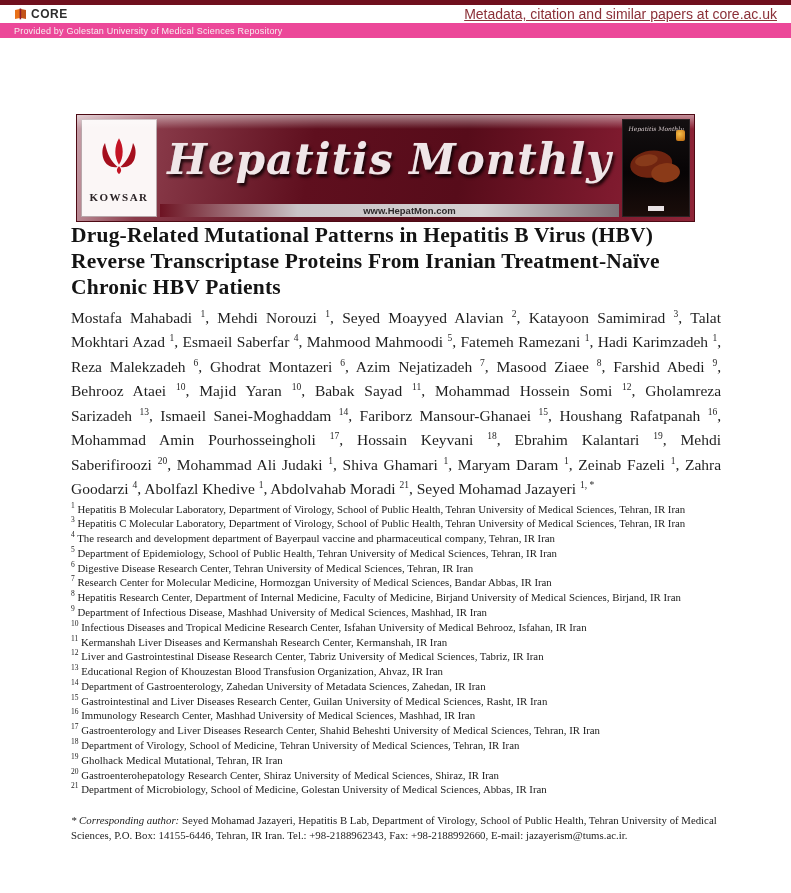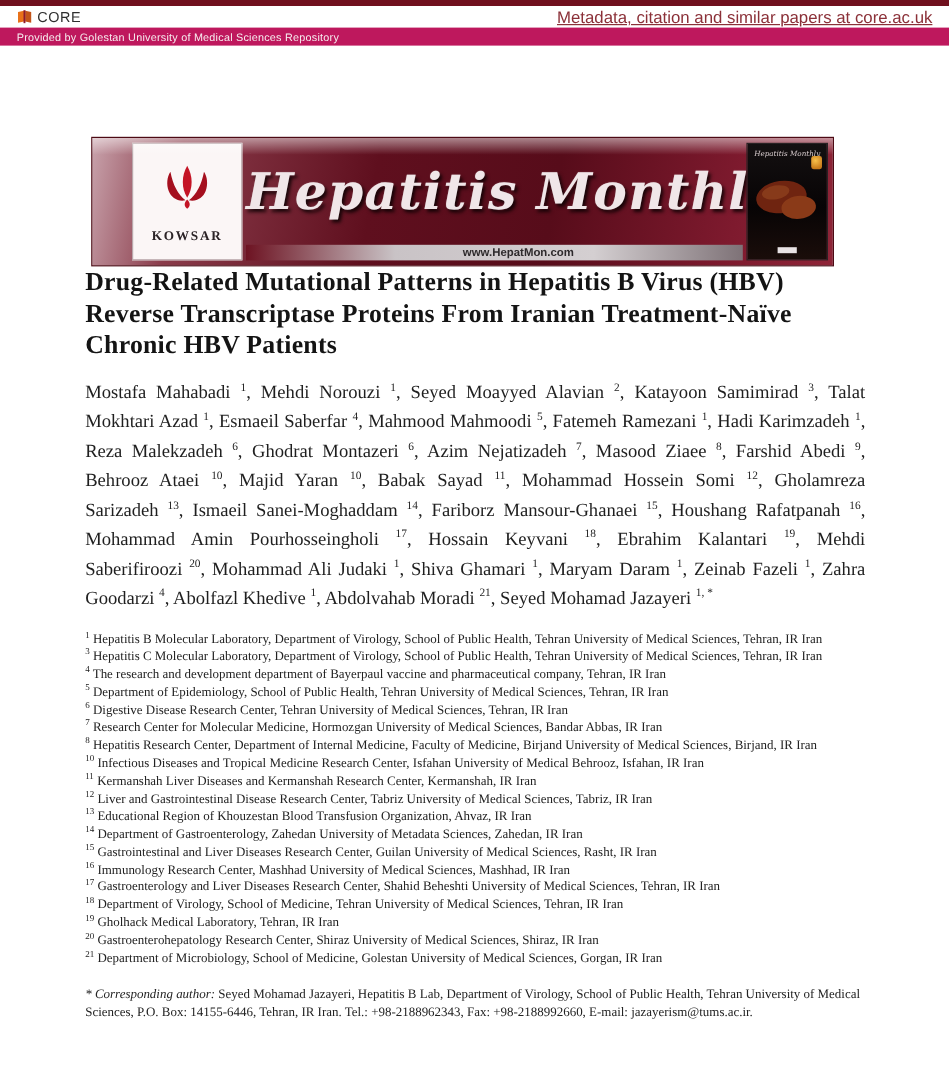--- a/index.html
+++ b/index.html
@@ -10,47 +10,47 @@
   }
 
   
   .topline { height:5px; background:#70101e; }
   .corebar {
     height:18px; background:#ffffff; display:flex;
     align-items:center; justify-content:space-between; padding:0 14px;
   }
   .core-logo { display:flex; align-items:center; gap:4px; cursor:pointer; }
   .core-word {
-    font-family:"Liberation Sans", sans-serif; font-weight:normal;
+    font-family:"Liberation Sans", sans-serif; font-weight:bold;
     font-size:12px; color:#2e2e2e; letter-spacing:0.5px;
   }
   .core-link {
     font-family:"Liberation Sans", sans-serif; font-size:14px;
     color:#8b3038; text-decoration:underline; cursor:pointer;
   }
   .providedbar {
-    height:15px; background:#be185d; color:#f7eef0;
+    height:15px; background:#ec4899; color:#f7eef0;
     font-family:"Liberation Sans", sans-serif; font-size:9px;
     display:flex; align-items:center; padding:0 14px; letter-spacing:0.2px;
   }
 
   
   .banner {
     width:619px; height:108px; margin:76px 0 0 76px;
     border:1px solid #4d0a14; position:relative;
     background:linear-gradient(100deg, #c8a2ab 0%, #8a3b4a 12%, #5f0f1e 38%, #570c1a 62%, #7e1a2e 86%, #8f2538 100%);
     display:flex; padding:4px; gap:3px;
   }
   .banner::before {
     content:""; position:absolute; left:0; top:0; right:0; height:14px;
     background:linear-gradient(180deg, rgba(255,255,255,0.5), rgba(255,255,255,0)); pointer-events:none;
   }
   .kowsar-box {
-    width:92px; background:#fbf6f6; border:1px solid #b9a7ab;
-    display:flex; flex-direction:column; align-items:center; justify-content:center; gap:15px;margin-left:29px;
+    width:76px; background:#fbf6f6; border:1px solid #b9a7ab;
+    display:flex; flex-direction:column; align-items:center; justify-content:center; gap:15px;
   }
   .kowsar-emblem { width:42px; height:42px; }
   .kowsar-word {
     font-family:"Liberation Serif", serif; font-weight:bold; font-size:11px;
     letter-spacing:1.5px; color:#2b2326;
   }
   .banner-center { flex:1; position:relative; }
   .journal-script {
     position:absolute; left:0; right:0; top:16px; text-align:center;
     font-family:"DejaVu Serif", serif; font-style:italic; font-weight:bold;
@@ -83,25 +83,25 @@
     width:16px; height:5px; background:#e8e2e4;
   }
 
   
   .article { width:650px; margin-left:71px; }
   .article-title {
     font-size:21.5px; font-weight:bold;
     line-height:1.22; color:#141414; letter-spacing:0.2px;
   }
   .authors {
-    margin-top:15px; font-size:15.5px; line-height:1.58;
+    margin-top:5px; font-size:15.5px; line-height:1.58;
     text-align:justify; color:#1f1f1f;
   }
   .authors sup { font-size:9.5px; vertical-align:super; line-height:0; }
-  .affiliations { margin-top:14px; }
+  .affiliations { }
   .aff { font-size:10.8px; line-height:1.37; color:#222222; }
   .aff sup { font-size:7.5px; vertical-align:super; line-height:0; }
   .footnote { margin-top:16px; font-size:10.8px; line-height:1.38; color:#222222; }
   .footnote em { font-style:italic; }
 </style>
 </head>
 <body>
 
 <div class="topline"></div>
 
@@ -158,32 +158,33 @@
   <p class="authors"><span class="author-name">Mostafa Mahabadi</span>&nbsp;<sup>1</sup><span>, </span><span class="author-name">Mehdi Norouzi</span>&nbsp;<sup>1</sup><span>, </span><span class="author-name">Seyed Moayyed Alavian</span>&nbsp;<sup>2</sup><span>, </span><span class="author-name">Katayoon Samimirad</span>&nbsp;<sup>3</sup><span>, </span><span class="author-name">Talat Mokhtari Azad</span>&nbsp;<sup>1</sup><span>, </span><span class="author-name">Esmaeil Saberfar</span>&nbsp;<sup>4</sup><span>, </span><span class="author-name">Mahmood Mahmoodi</span>&nbsp;<sup>5</sup><span>, </span><span class="author-name">Fatemeh Ramezani</span>&nbsp;<sup>1</sup><span>, </span><span class="author-name">Hadi Karimzadeh</span>&nbsp;<sup>1</sup><span>, </span><span class="author-name">Reza Malekzadeh</span>&nbsp;<sup>6</sup><span>, </span><span class="author-name">Ghodrat Montazeri</span>&nbsp;<sup>6</sup><span>, </span><span class="author-name">Azim Nejatizadeh</span>&nbsp;<sup>7</sup><span>, </span><span class="author-name">Masood Ziaee</span>&nbsp;<sup>8</sup><span>, </span><span class="author-name">Farshid Abedi</span>&nbsp;<sup>9</sup><span>, </span><span class="author-name">Behrooz Ataei</span>&nbsp;<sup>10</sup><span>, </span><span class="author-name">Majid Yaran</span>&nbsp;<sup>10</sup><span>, </span><span class="author-name">Babak Sayad</span>&nbsp;<sup>11</sup><span>, </span><span class="author-name">Mohammad Hossein Somi</span>&nbsp;<sup>12</sup><span>, </span><span class="author-name">Gholamreza Sarizadeh</span>&nbsp;<sup>13</sup><span>, </span><span class="author-name">Ismaeil Sanei-Moghaddam</span>&nbsp;<sup>14</sup><span>, </span><span class="author-name">Fariborz Mansour-Ghanaei</span>&nbsp;<sup>15</sup><span>, </span><span class="author-name">Houshang Rafatpanah</span>&nbsp;<sup>16</sup><span>, </span><span class="author-name">Mohammad Amin Pourhosseingholi</span>&nbsp;<sup>17</sup><span>, </span><span class="author-name">Hossain Keyvani</span>&nbsp;<sup>18</sup><span>, </span><span class="author-name">Ebrahim Kalantari</span>&nbsp;<sup>19</sup><span>, </span><span class="author-name">Mehdi Saberifiroozi</span>&nbsp;<sup>20</sup><span>, </span><span class="author-name">Mohammad Ali Judaki</span>&nbsp;<sup>1</sup><span>, </span><span class="author-name">Shiva Ghamari</span>&nbsp;<sup>1</sup><span>, </span><span class="author-name">Maryam Daram</span>&nbsp;<sup>1</sup><span>, </span><span class="author-name">Zeinab Fazeli</span>&nbsp;<sup>1</sup><span>, </span><span class="author-name">Zahra Goodarzi</span>&nbsp;<sup>4</sup><span>, </span><span class="author-name">Abolfazl Khedive</span>&nbsp;<sup>1</sup><span>, </span><span class="author-name">Abdolvahab Moradi</span>&nbsp;<sup>21</sup><span>, </span><span class="author-name">Seyed Mohamad Jazayeri</span>&nbsp;<sup>1, *</sup><span></span></p>
 
   <div class="affiliations">
       <div class="aff"><sup>1</sup> <span>Hepatitis B Molecular Laboratory, Department of Virology, School of Public Health, Tehran University of Medical Sciences, Tehran, IR Iran</span></div>
       <div class="aff"><sup>3</sup> <span>Hepatitis C Molecular Laboratory, Department of Virology, School of Public Health, Tehran University of Medical Sciences, Tehran, IR Iran</span></div>
       <div class="aff"><sup>4</sup> <span>The research and development department of Bayerpaul vaccine and pharmaceutical company, Tehran, IR Iran</span></div>
       <div class="aff"><sup>5</sup> <span>Department of Epidemiology, School of Public Health, Tehran University of Medical Sciences, Tehran, IR Iran</span></div>
       <div class="aff"><sup>6</sup> <span>Digestive Disease Research Center, Tehran University of Medical Sciences, Tehran, IR Iran</span></div>
       <div class="aff"><sup>7</sup> <span>Research Center for Molecular Medicine, Hormozgan University of Medical Sciences, Bandar Abbas, IR Iran</span></div>
       <div class="aff"><sup>8</sup> <span>Hepatitis Research Center, Department of Internal Medicine, Faculty of Medicine, Birjand University of Medical Sciences, Birjand, IR Iran</span></div>
+      <div class="aff"><sup>9</sup> <span>Department of Infectious Disease, Mashhad University of Medical Sciences, Mashhad, IR Iran</span></div>
       <div class="aff"><sup>10</sup> <span>Infectious Diseases and Tropical Medicine Research Center, Isfahan University of Medical Behrooz, Isfahan, IR Iran</span></div>
       <div class="aff"><sup>11</sup> <span>Kermanshah Liver Diseases and Kermanshah Research Center, Kermanshah, IR Iran</span></div>
       <div class="aff"><sup>12</sup> <span>Liver and Gastrointestinal Disease Research Center, Tabriz University of Medical Sciences, Tabriz, IR Iran</span></div>
       <div class="aff"><sup>13</sup> <span>Educational Region of Khouzestan Blood Transfusion Organization, Ahvaz, IR Iran</span></div>
       <div class="aff"><sup>14</sup> <span>Department of Gastroenterology, Zahedan University of Metadata Sciences, Zahedan, IR Iran</span></div>
       <div class="aff"><sup>15</sup> <span>Gastrointestinal and Liver Diseases Research Center, Guilan University of Medical Sciences, Rasht, IR Iran</span></div>
       <div class="aff"><sup>16</sup> <span>Immunology Research Center, Mashhad University of Medical Sciences, Mashhad, IR Iran</span></div>
       <div class="aff"><sup>17</sup> <span>Gastroenterology and Liver Diseases Research Center, Shahid Beheshti University of Medical Sciences, Tehran, IR Iran</span></div>
       <div class="aff"><sup>18</sup> <span>Department of Virology, School of Medicine, Tehran University of Medical Sciences, Tehran, IR Iran</span></div>
-      <div class="aff"><sup>19</sup> <span>Gholhack Medical Laboratory, Tehran, IR Iran</span></div>
+      <div class="aff"><sup>19</sup> <span>Gholhack Medical Mutational, Tehran, IR Iran</span></div>
       <div class="aff"><sup>20</sup> <span>Gastroenterohepatology Research Center, Shiraz University of Medical Sciences, Shiraz, IR Iran</span></div>
-      <div class="aff"><sup>21</sup> <span>Department of Microbiology, School of Medicine, Golestan University of Medical Sciences, Gorgan, IR Iran</span></div>
+      <div class="aff"><sup>21</sup> <span>Department of Microbiology, School of Medicine, Golestan University of Medical Sciences, Abbas, IR Iran</span></div>
     </div>
 
   <p class="footnote">
     <em>* Corresponding author:</em>
     <span>Seyed Mohamad Jazayeri, Hepatitis B Lab, Department of Virology, School of Public Health, Tehran University of Medical Sciences, P.O. Box: 14155-6446, Tehran, IR Iran. Tel.: +98-2188962343, Fax: +98-2188992660, E-mail: jazayerism@tums.ac.ir.</span>
   </p>
 
 </div>
 
 </body></html>

